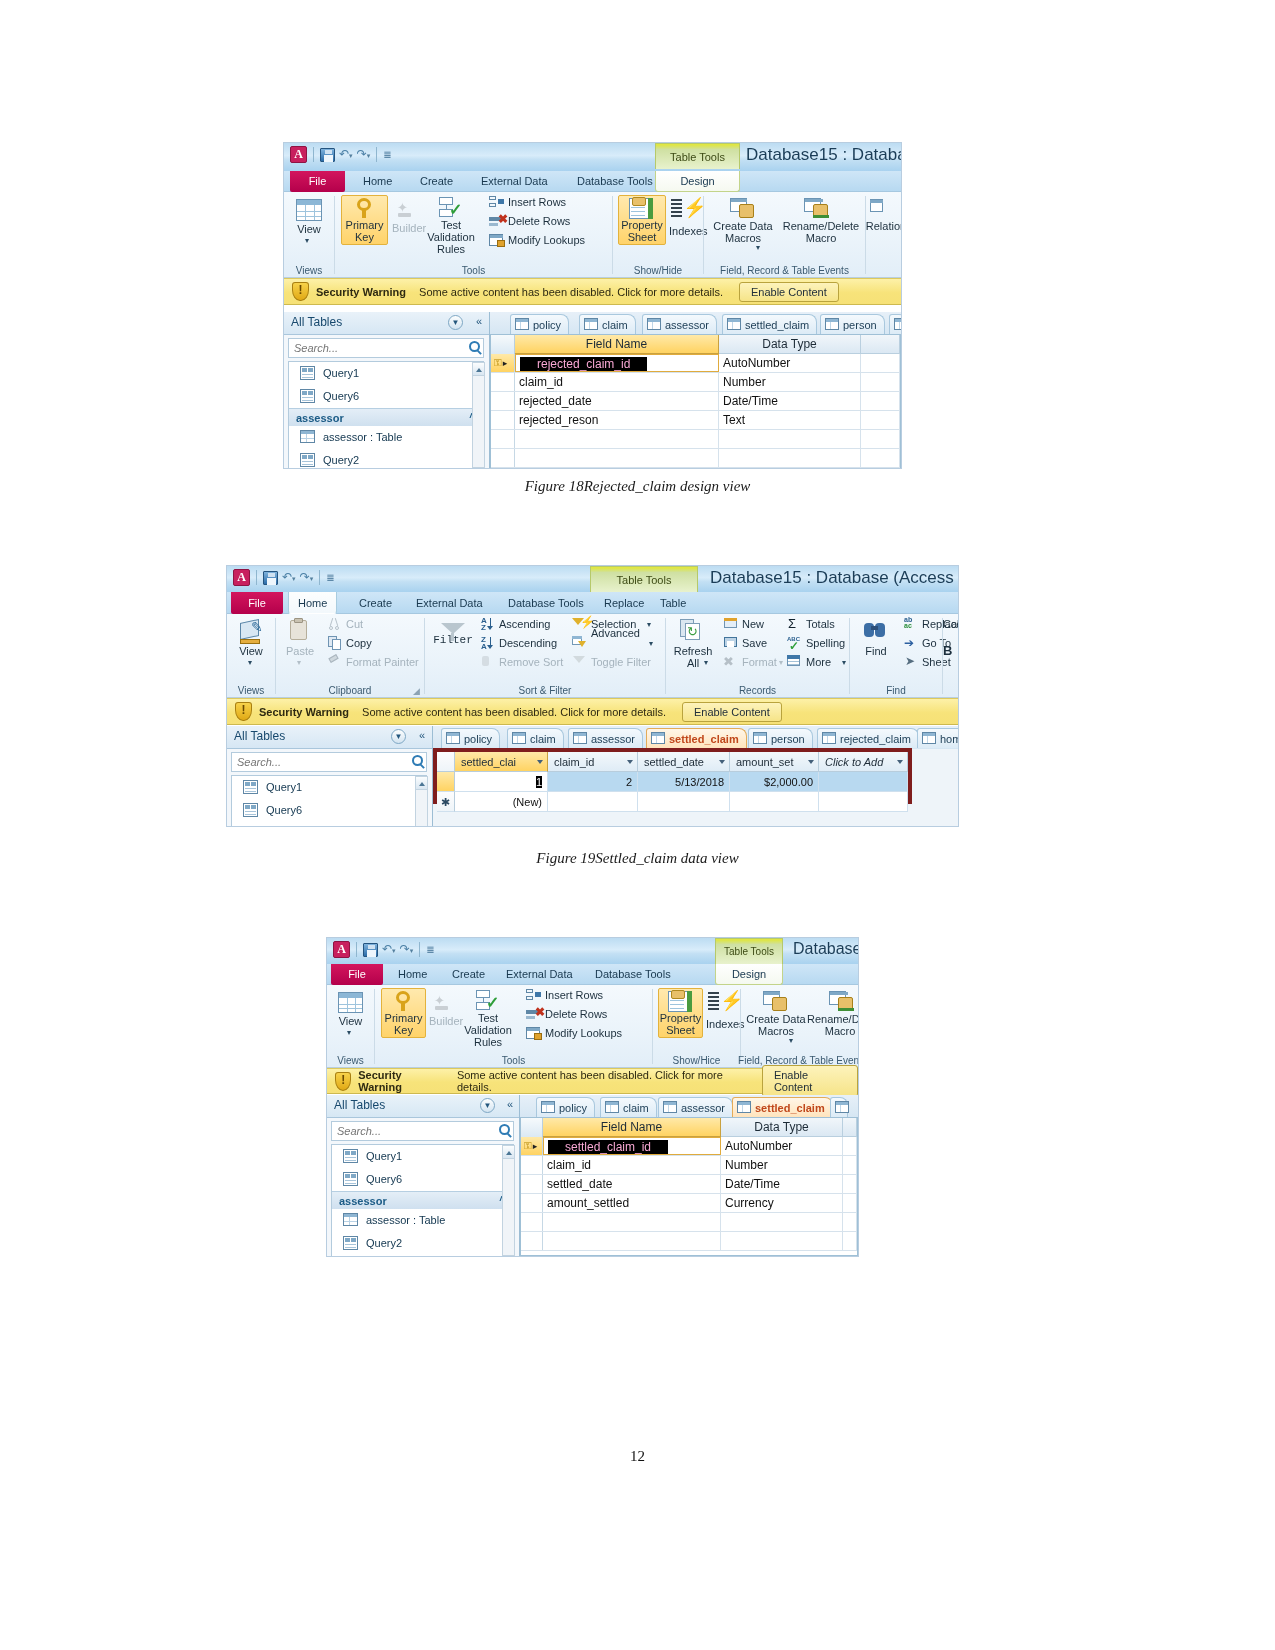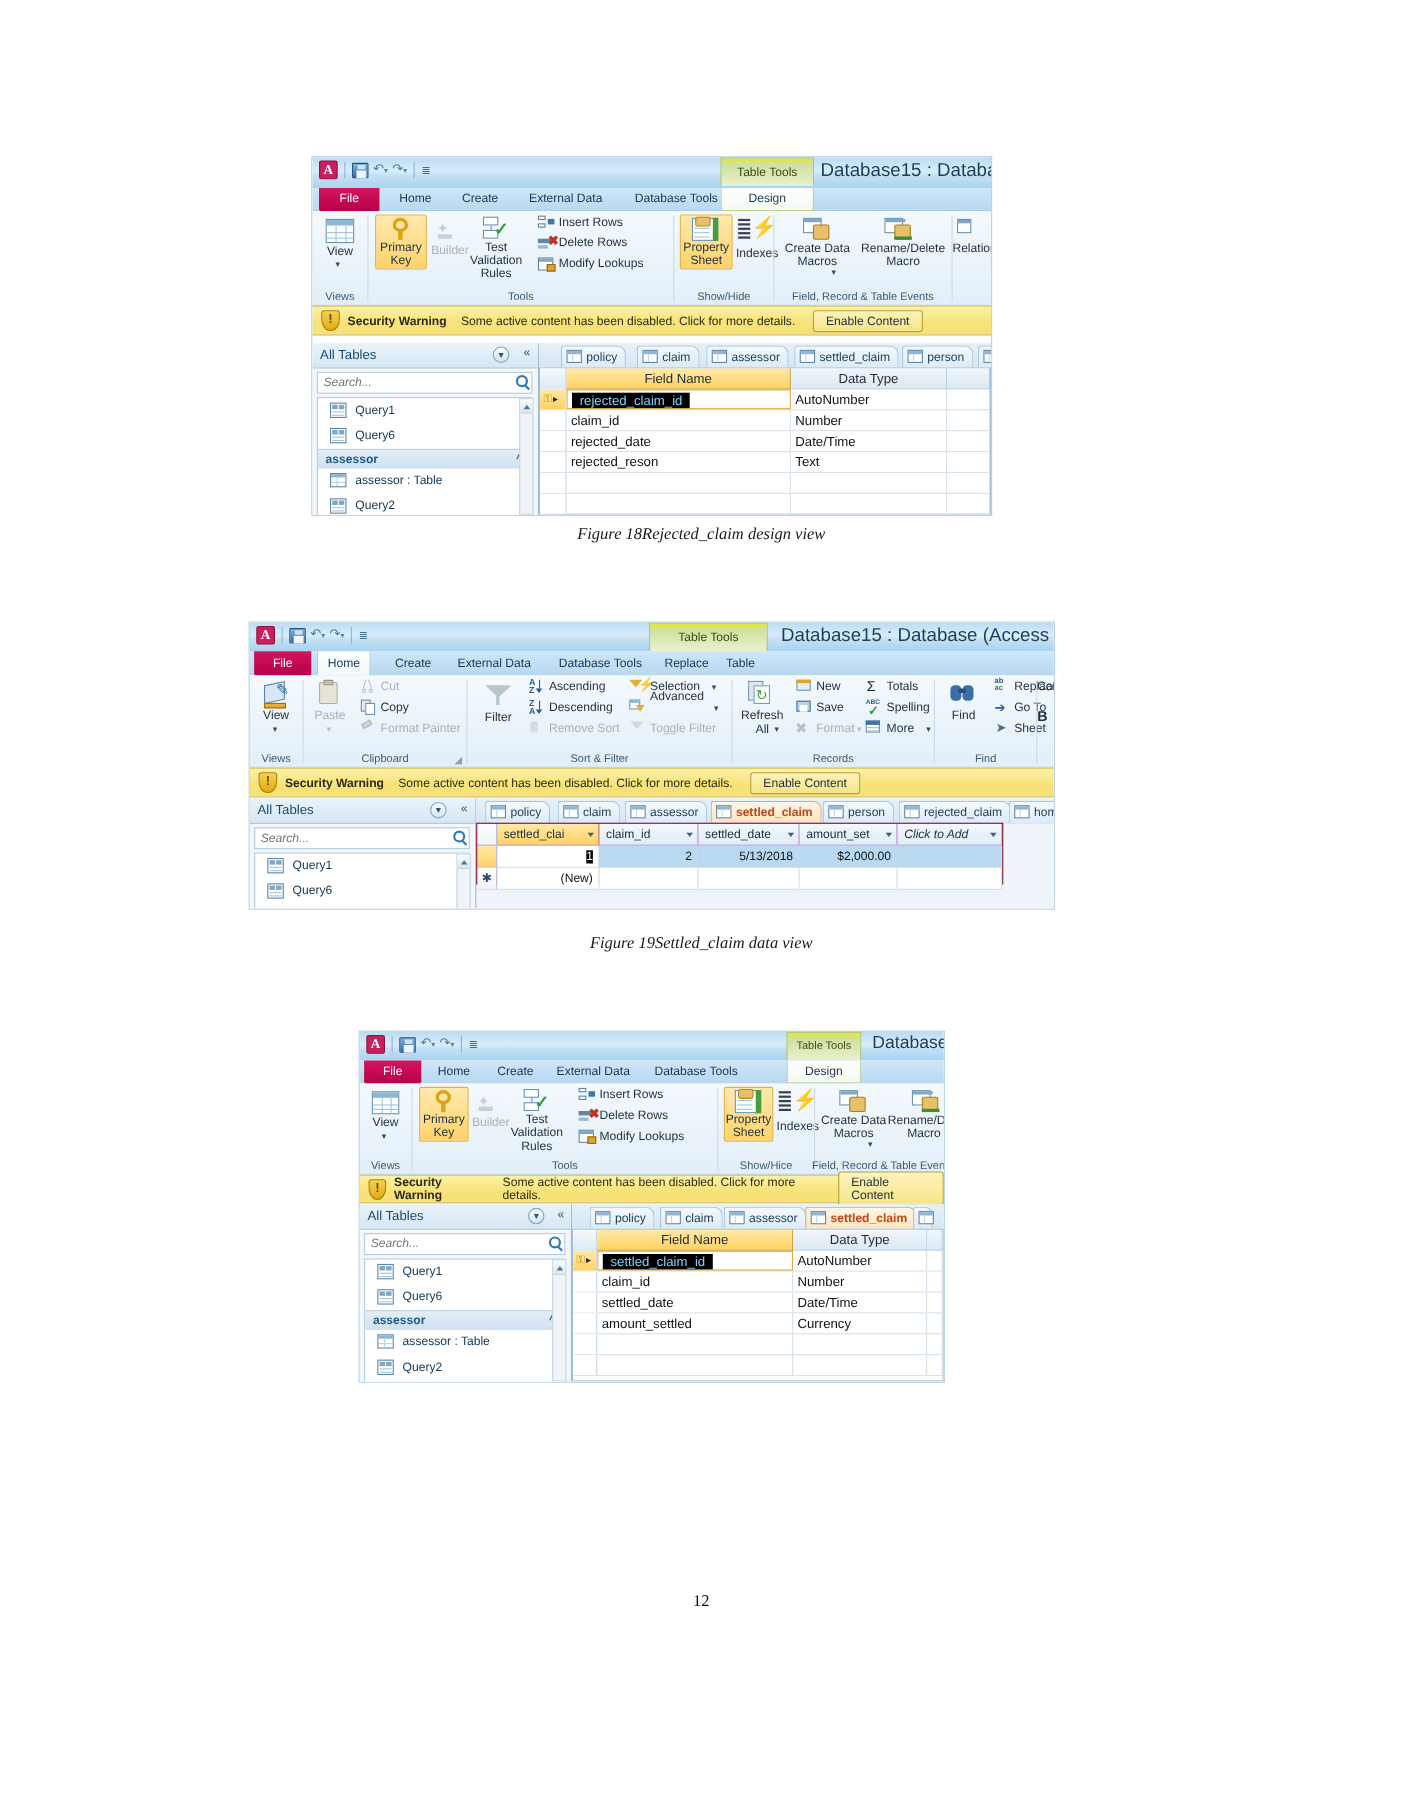--- a/index.html
+++ b/index.html
@@ -190,26 +190,26 @@
     background:linear-gradient(to bottom,#ffe9a8,#ffd362);
     border-right:1px solid #c9a13f;border-bottom:1px solid #c9a13f;
     text-align:center;font-size:12px;color:#1d2b37;line-height:19px;
   }
   .dg-h.plain{background:linear-gradient(to bottom,#f1f6fa,#dbe8f3);border-right:1px solid #b9cfdf;border-bottom:1px solid #b9cfdf;}
   .dg-row{height:19px;display:flex;border-bottom:1px solid #d6e2ec;}
   .dg-c0{width:24px;border-right:1px solid #c6d8e5;position:relative;background:#fff;}
   .dg-c0.cur{background:linear-gradient(to bottom,#ffe9a8,#ffd362);}
   .dg-c1,.dg-c2{font-size:12px;color:#111;padding-left:4px;line-height:19px;border-right:1px solid #d6e2ec;}
   .dg-c1.sel{border:1px solid #e0ab3d;}
-  .dg-c1 .inv{background:#000;color:#7dd3fc;padding:0 7px;}
+  .dg-c1 .inv{background:#000;color:#f9a8d4;padding:0 17px;}
   .keyico{position:absolute;left:3px;top:3px;font-size:10px;color:#b38600;}
   .keyico:after{content:"\25B8";color:#222;font-size:9px;margin-left:1px;}
 
   
-  .dsheet{position:absolute;background:#d946ef;border:1px solid #7f1d1d;}
+  .dsheet{position:absolute;background:#ef4444;border:4px solid #7f1d1d;}
   .ds-head{height:20px;display:flex;}
   .ds-h{
     background:linear-gradient(to bottom,#f3f8fb,#dfecf6);
     border-right:1px solid #b8cddc;border-bottom:1px solid #b8cddc;
     font-size:11px;color:#1d2b37;line-height:20px;padding-left:6px;position:relative;
     overflow:hidden;white-space:nowrap;
   }
   .ds-h.cur{background:linear-gradient(to bottom,#ffe9a8,#ffd362);border-right-color:#c9a13f;}
   .ds-h .dd{position:absolute;right:4px;top:8px;border-left:3px solid transparent;border-right:3px solid transparent;border-top:4px solid #44607a;}
   .ds-h.ital{font-style:italic;}
@@ -606,21 +606,21 @@
       <div class="grplbl">Clipboard</div>
       <div style="position:absolute;right:4px;bottom:1px;font-size:9px;color:#8ca3b4;">◢</div>
     </div>
     <div class="grpdiv" style="left:197px;"></div>
 
     <div class="grp" style="left:198px;width:240px;">
       <div class="ico" style="left:14px;top:7px;width:28px;height:22px;">
         <div style="position:absolute;left:2px;top:2px;width:0;height:0;border-left:12px solid transparent;border-right:12px solid transparent;border-top:11px solid #b9c6ce;"></div>
         <div style="position:absolute;left:12px;top:12px;width:3px;height:8px;background:#b9c6ce;"></div>
       </div>
-      <div class="bigbtn" style="left:6px;top:32px;width:44px;">Filter</div>
+      <div class="bigbtn" style="left:6px;top:20px;width:44px;font-family:Liberation Mono, monospace;">Filter</div>
 
       <div class="ico" style="left:56px;top:3px;width:14px;height:14px;">
         <div style="position:absolute;left:0;top:0;font-size:8px;color:#2a5f8e;font-weight:bold;line-height:7px;">A<br>Z</div>
         <div style="position:absolute;left:9px;top:1px;width:1px;height:9px;background:#2a5f8e;"></div>
         <div style="position:absolute;left:6px;top:9px;border-left:3px solid transparent;border-right:3px solid transparent;border-top:4px solid #2a5f8e;"></div>
       </div>
       <div class="btl" style="left:74px;top:4px;">Ascending</div>
 
       <div class="ico" style="left:56px;top:22px;width:14px;height:14px;">
         <div style="position:absolute;left:0;top:0;font-size:8px;color:#2a5f8e;font-weight:bold;line-height:7px;">Z<br>A</div>

